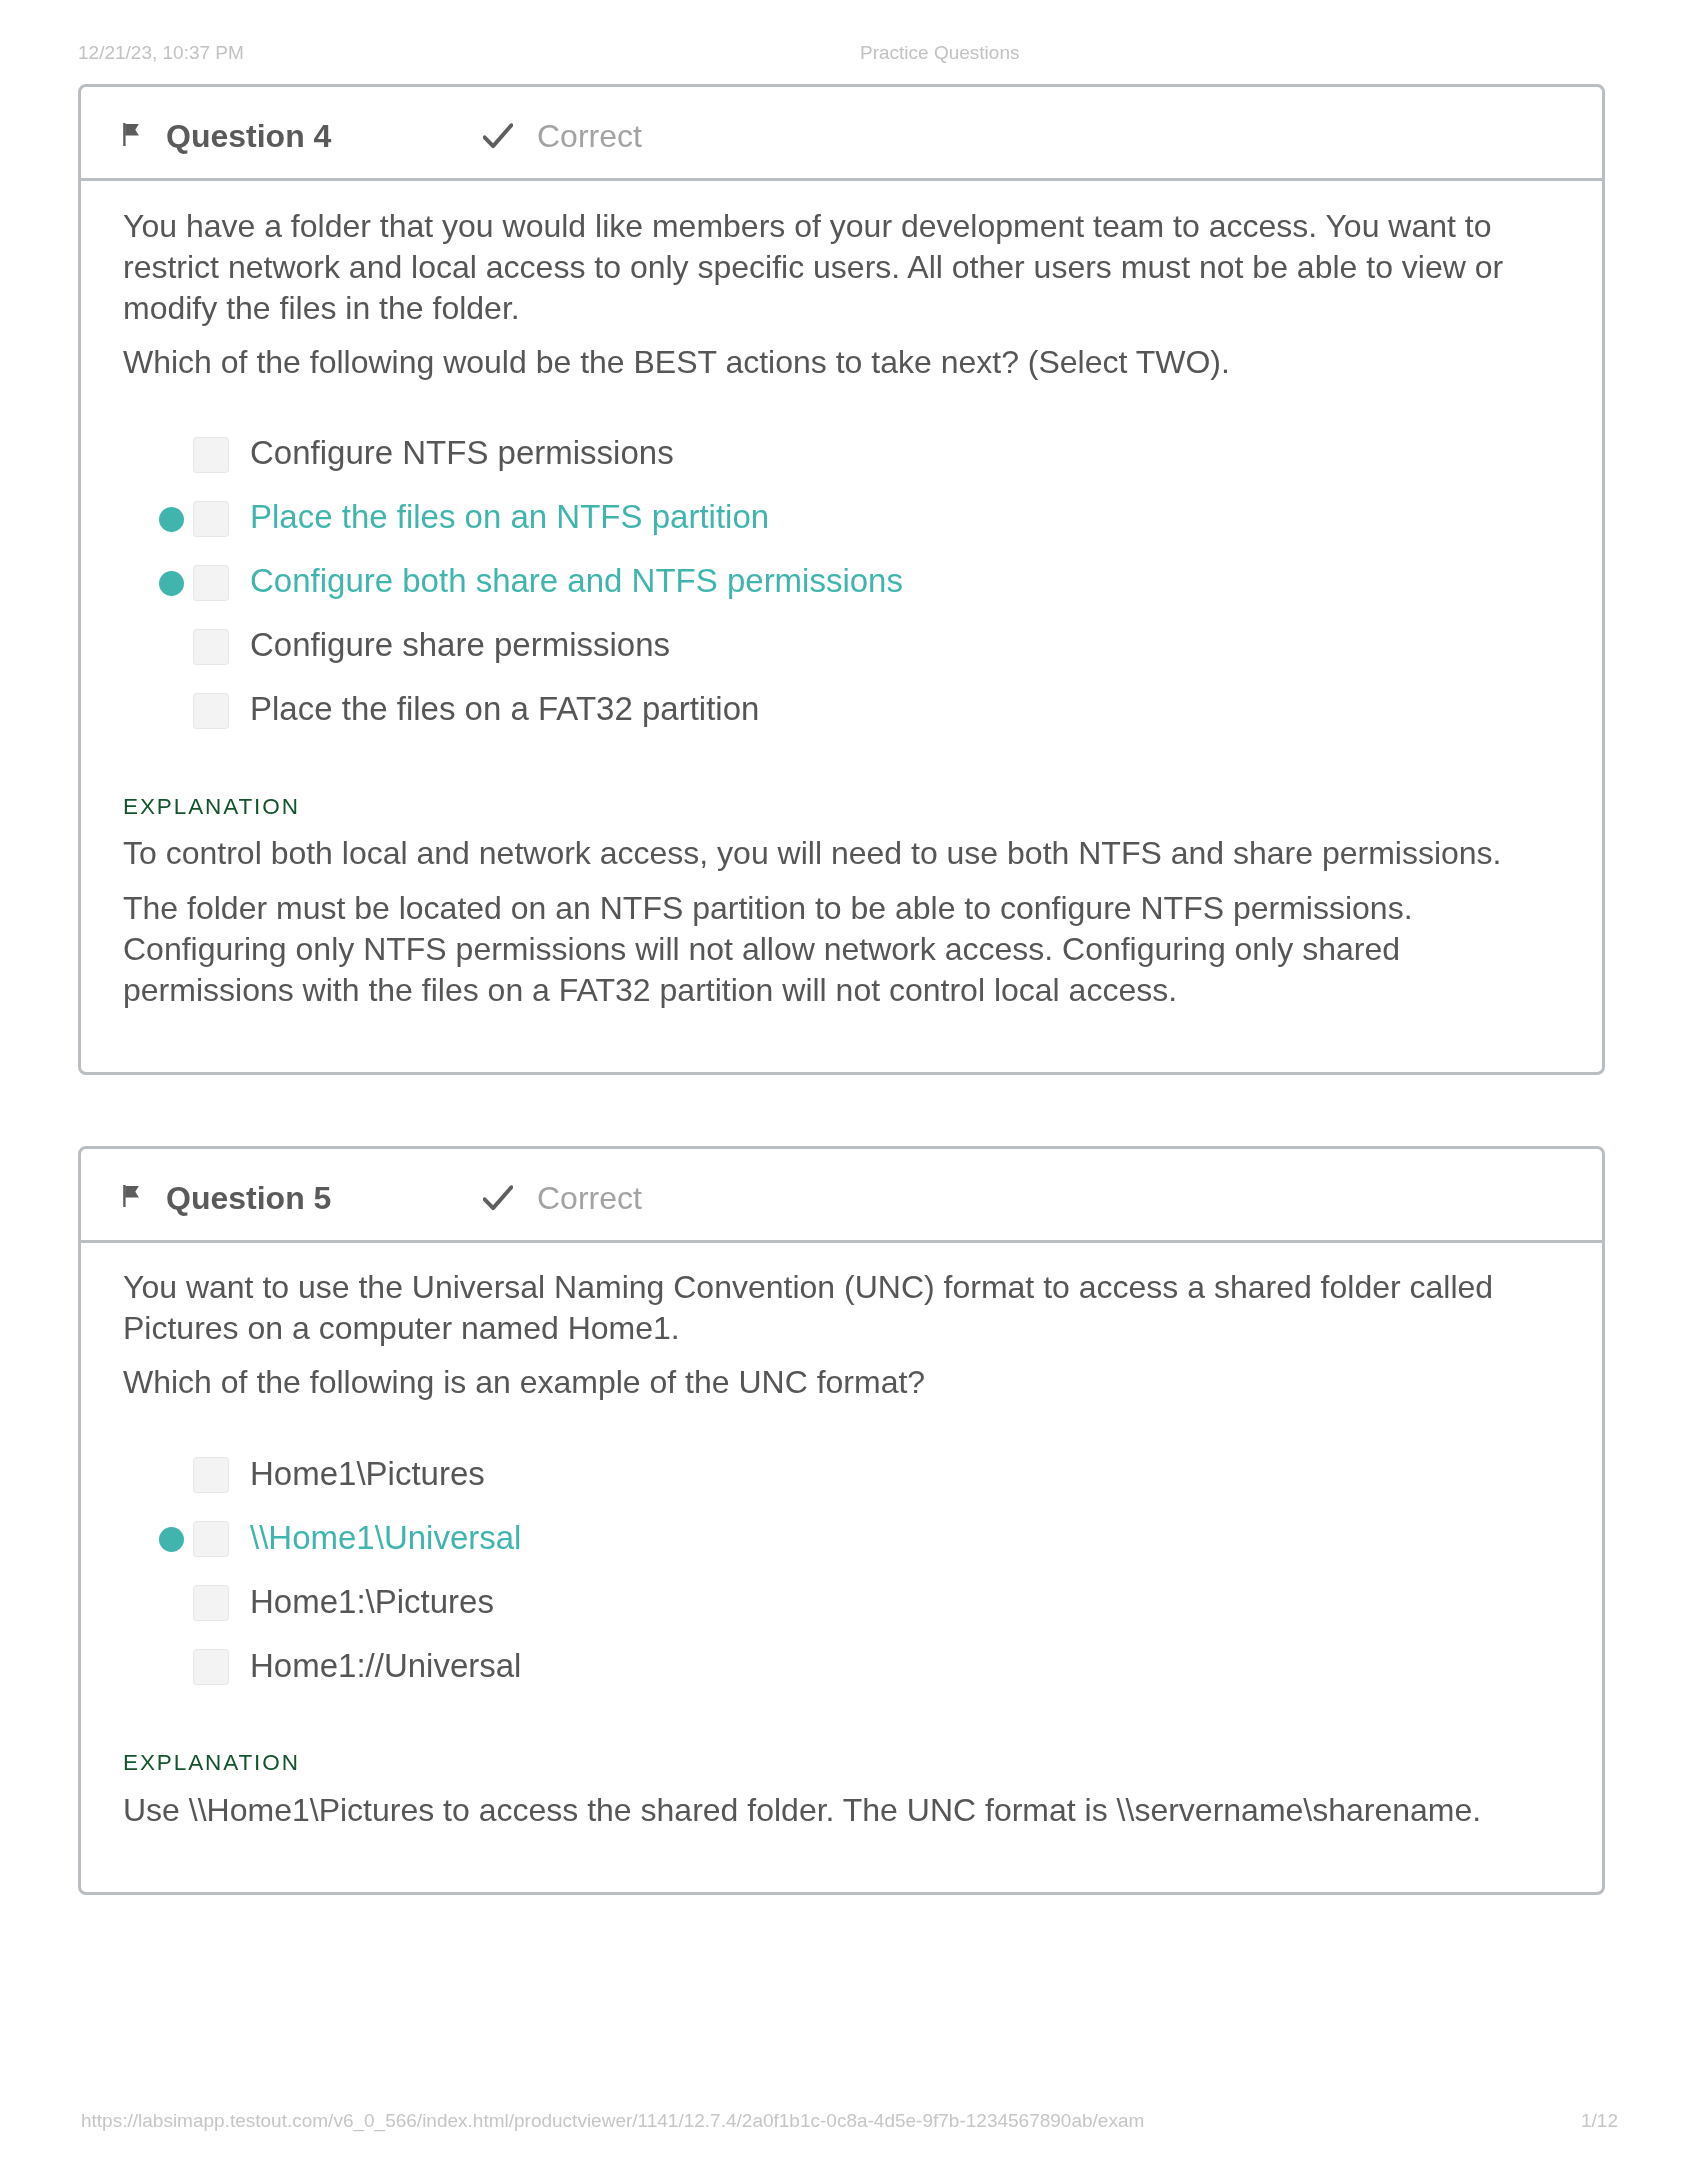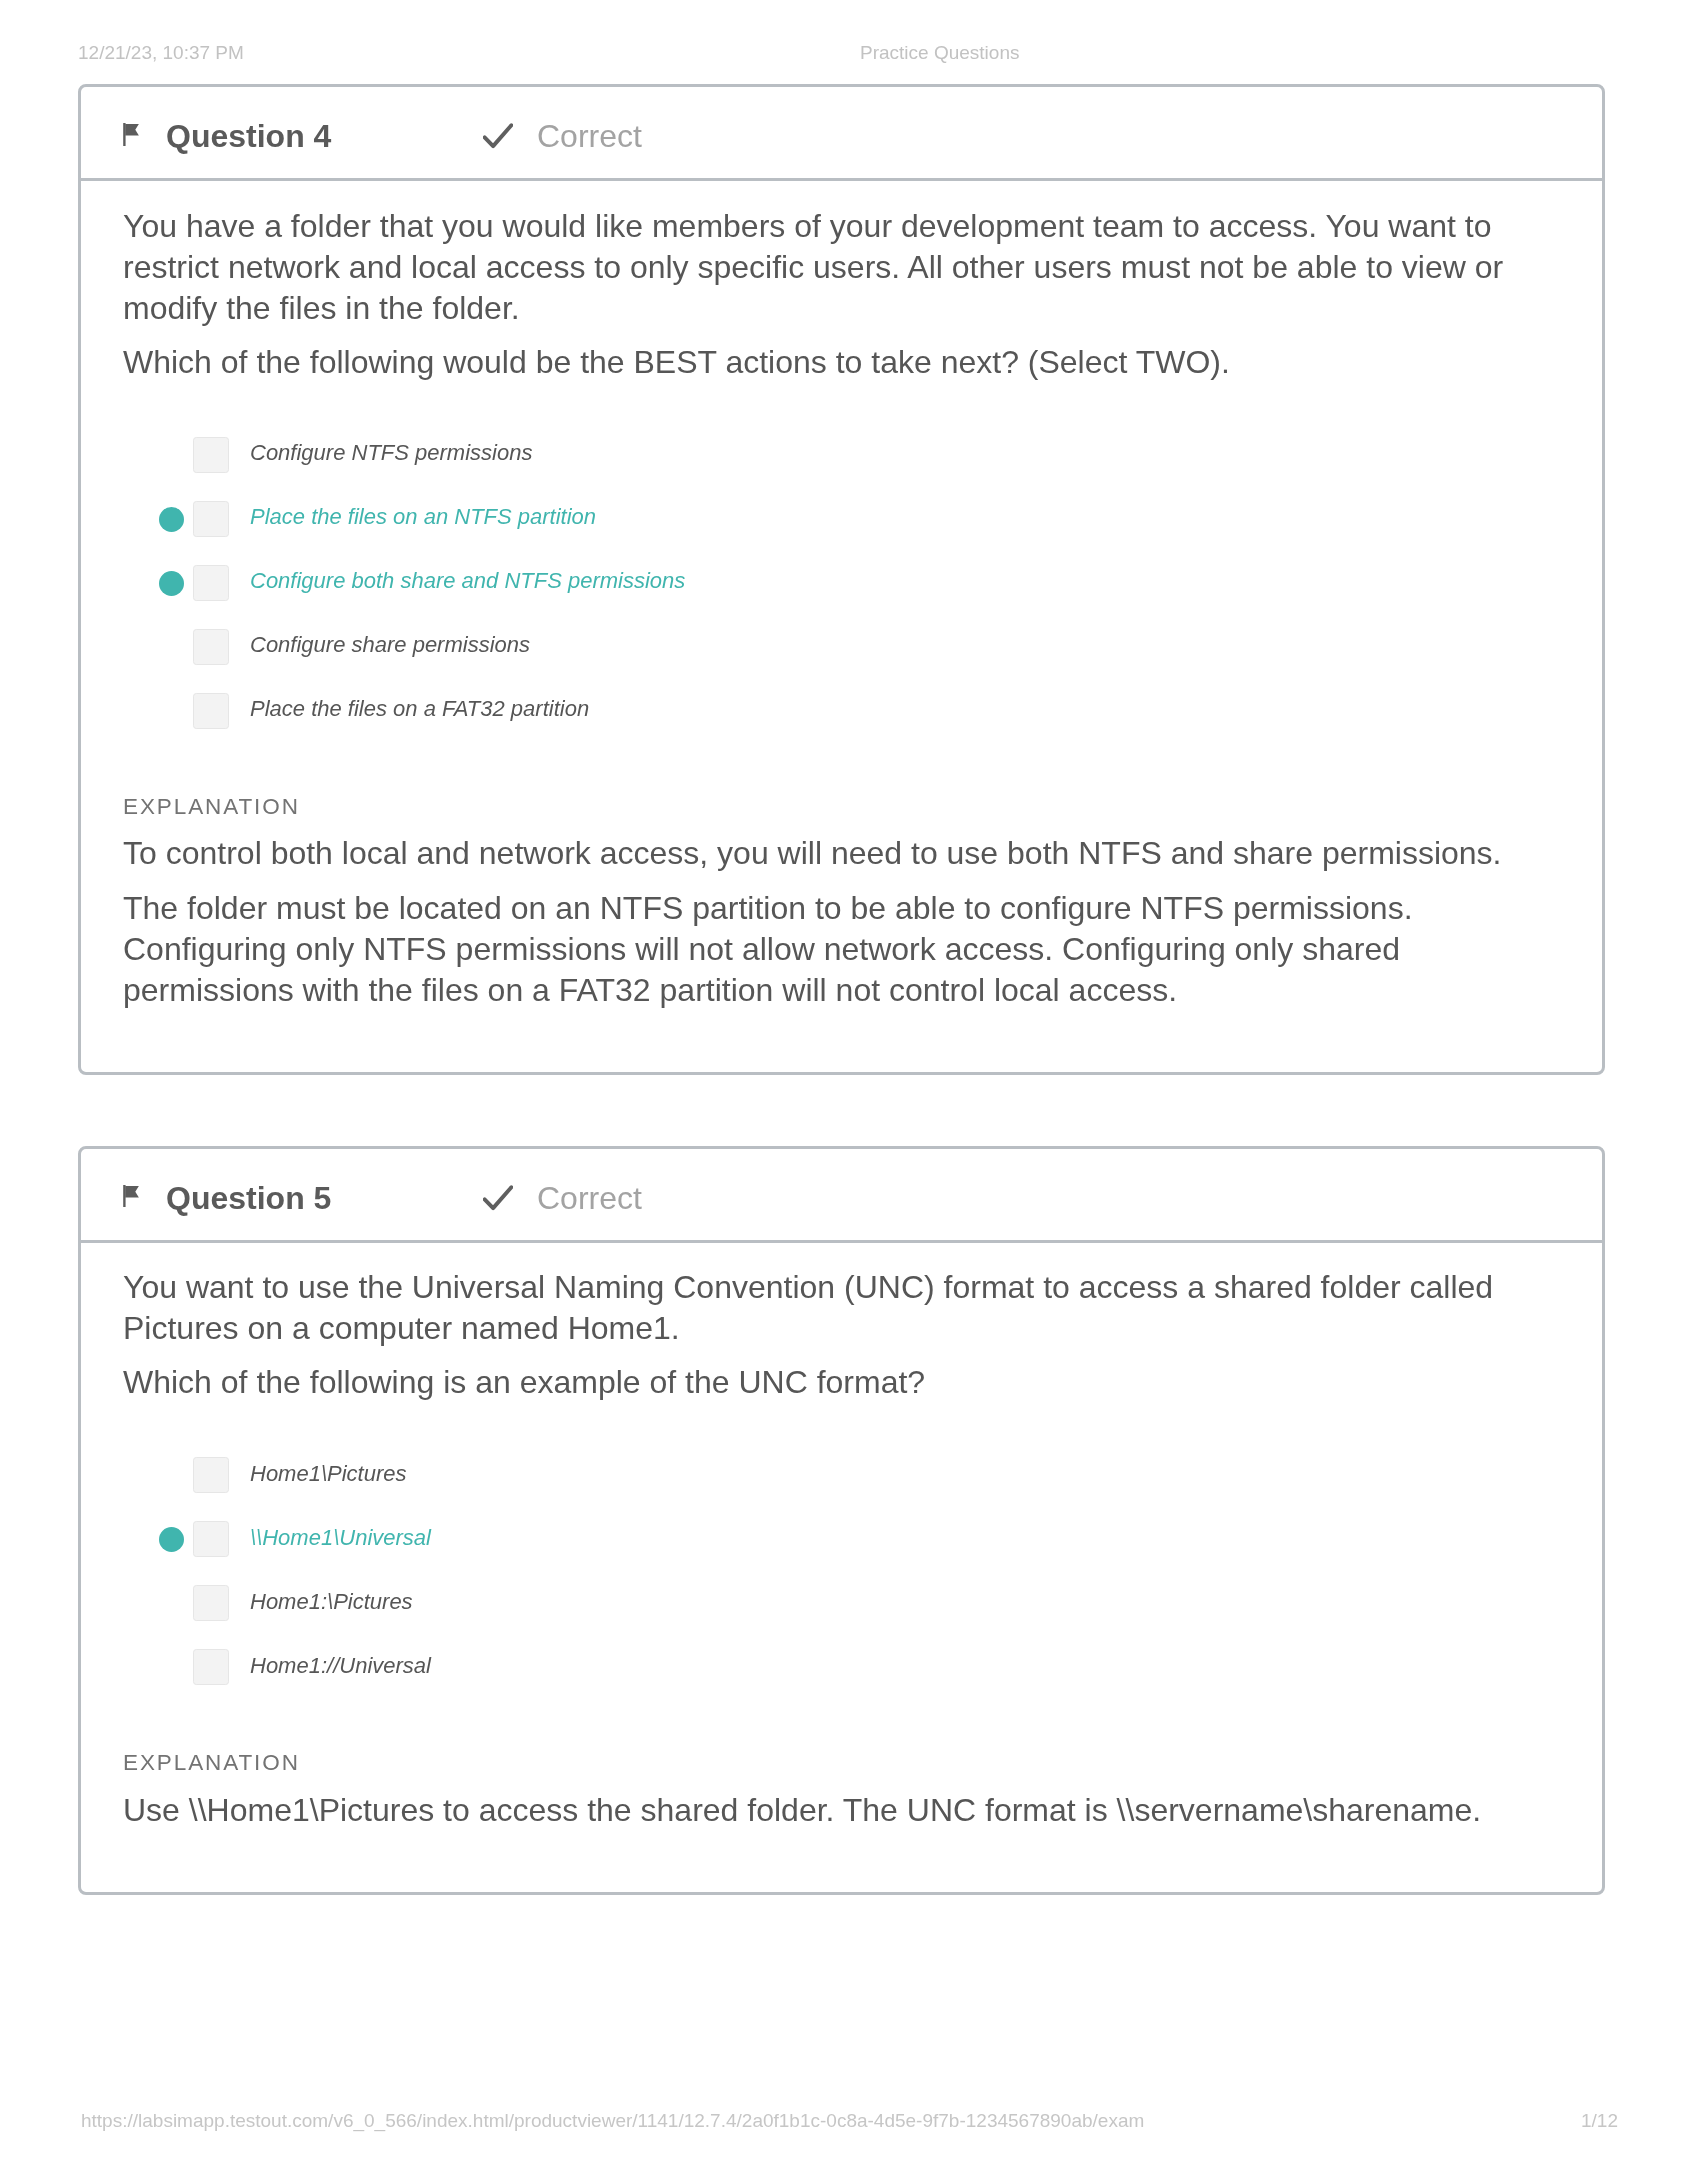--- a/index.html
+++ b/index.html
@@ -38,25 +38,25 @@
   .answers{margin:38px 0 0 0;padding:0;list-style:none;}
   .answer{display:flex;align-items:center;height:64px;}
   .ans-marker{width:61px;flex:none;display:flex;align-items:center;
               justify-content:flex-start;padding-left:36px;box-sizing:border-box;}
   .dot{width:25px;height:25px;border-radius:50%;background:#40b5ae;display:block;
        position:relative;top:2.6px;}
   .ans-box{width:66px;flex:none;display:flex;align-items:center;justify-content:flex-start;
            padding-left:8.6px;box-sizing:border-box;}
   .cbx{width:36px;height:36px;border:1.3px solid #e6e6e6;border-radius:3.3px;
        background:#f3f3f3;box-sizing:border-box;display:block;position:relative;top:2px;}
-  .ans-text{font-size:22px;line-height:37px;color:#565656;font-style:italic;}
+  .ans-text{font-size:33px;line-height:37px;color:#565656;}
   .answer.correct .ans-text{color:#40b5ae;}
 
   .expl-label{margin:53px 0 13.2px 0;font-size:22.5px;letter-spacing:1.9px;
-              color:#737373;font-weight:normal;line-height:26.5px;}
+              color:#14532d;font-weight:normal;line-height:26.5px;}
   .expl-p{font-size:32px;line-height:41px;color:#565656;margin:0 0 13.2px 0;}
   .expl-p:last-child{margin-bottom:0;}
 </style>
 </head>
 <body>
 
 <div class="page">
 
   <div class="print-header">
     <span class="ph-left">12/21/23, 10:37 PM</span>

